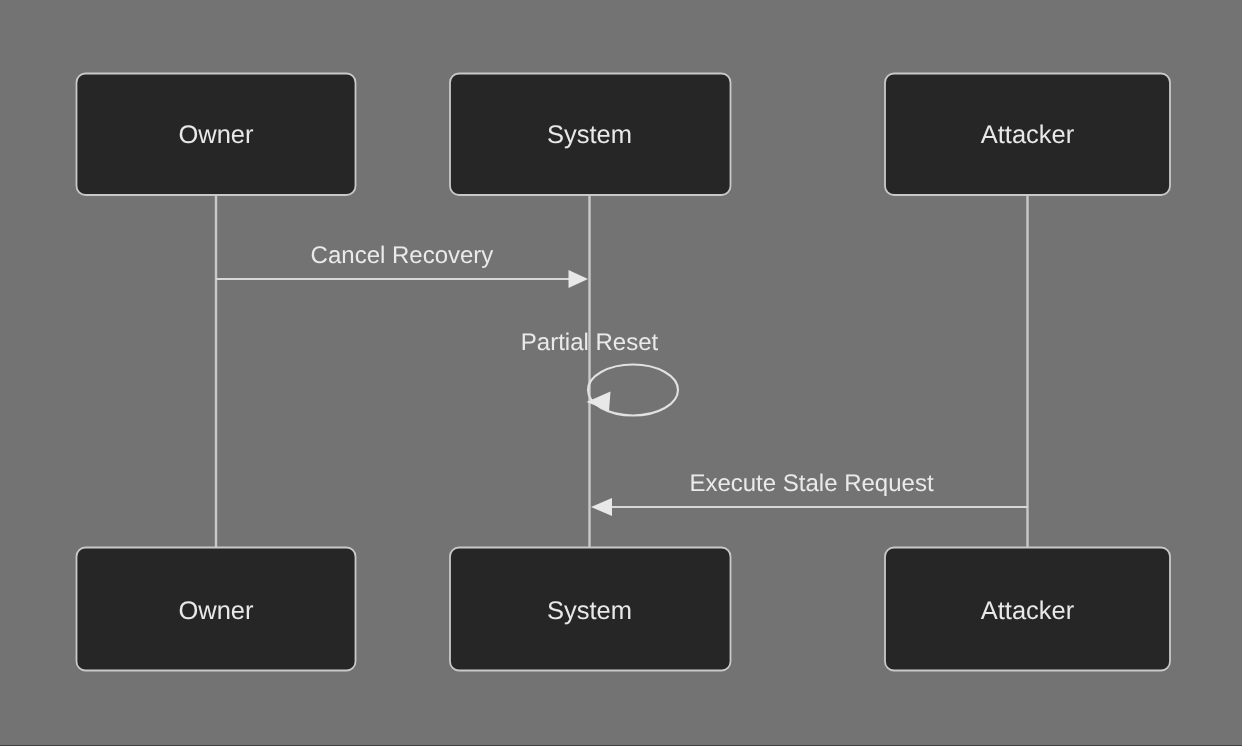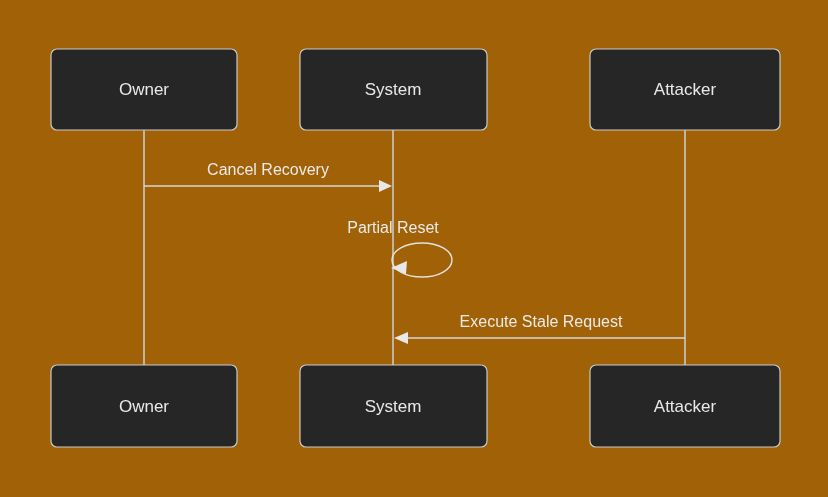--- a/index.html
+++ b/index.html
@@ -11,21 +11,21 @@
   body {
     width: 828px;
     height: 497px;
     overflow: hidden;
     font-family: "Liberation Sans", sans-serif;
   }
   #diagram-canvas {
     position: relative;
     width: 828px;
     height: 497px;
-    background: #a16207;
+    background: #737373;
   }
   #diagram-svg {
     position: absolute;
     left: 0;
     top: 0;
     width: 828px;
     height: 497px;
     display: block;
   }
   .participant-box-rect {

